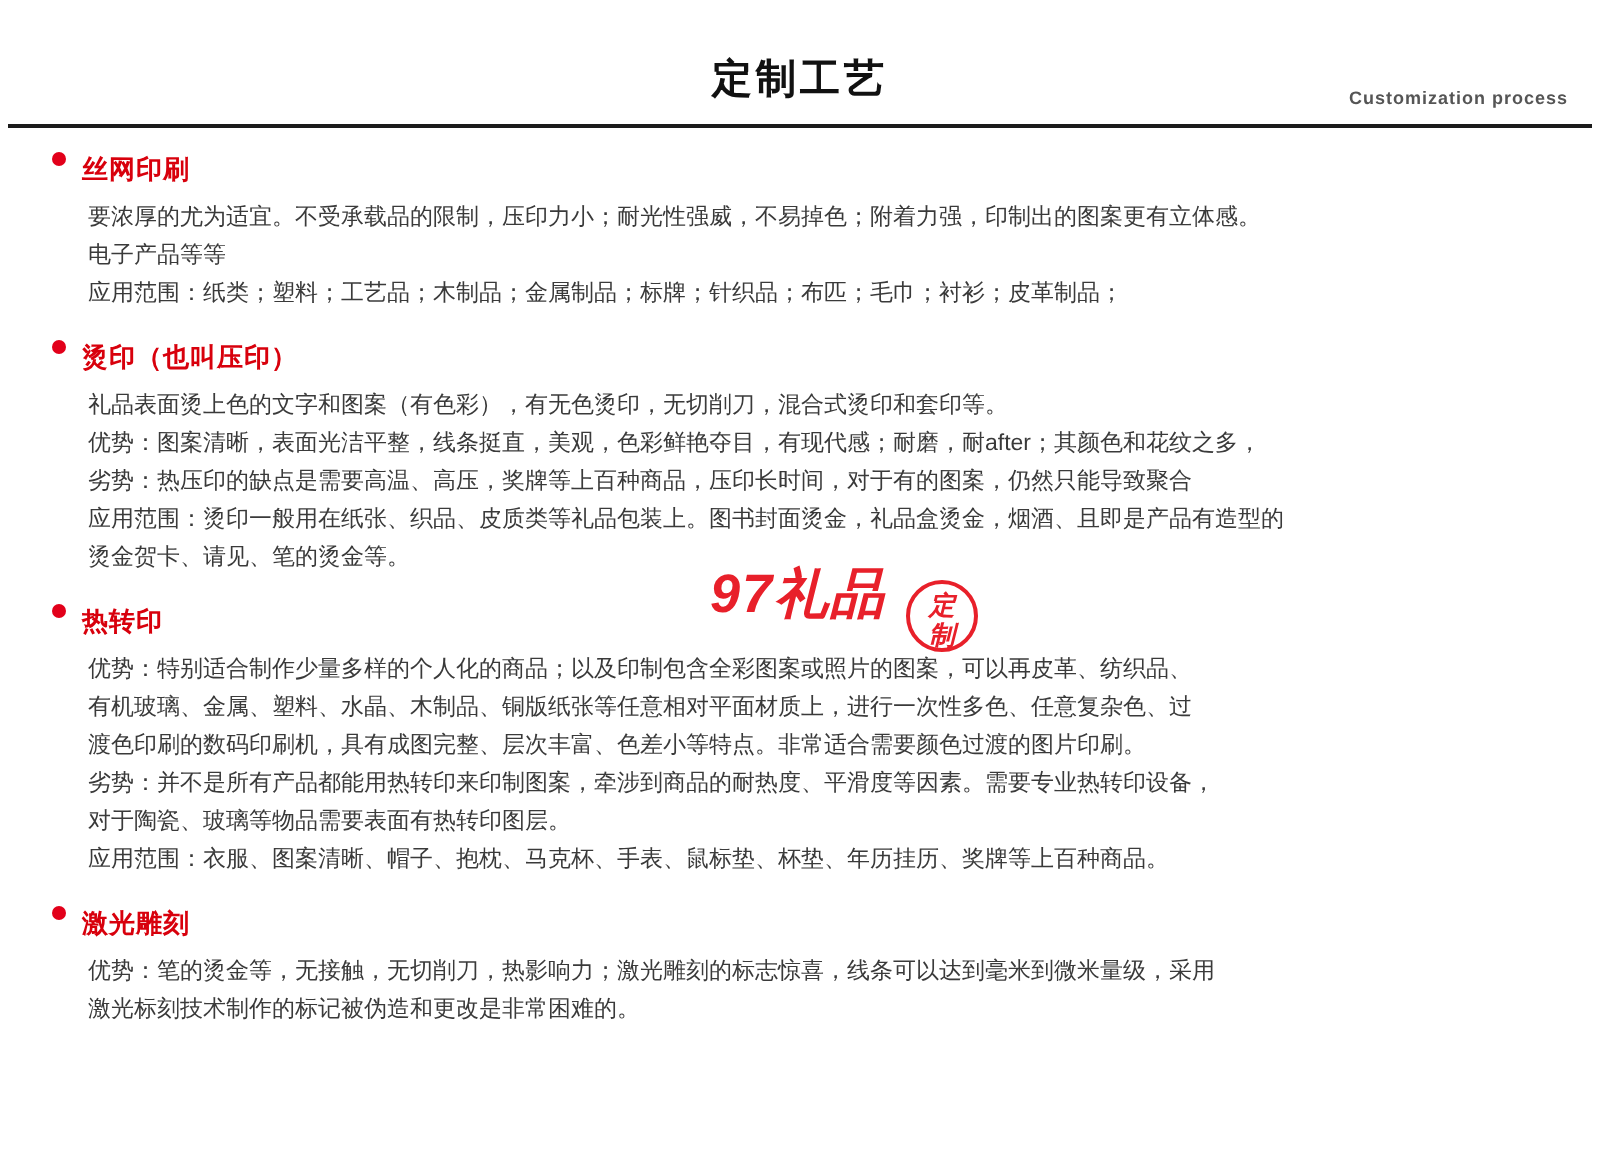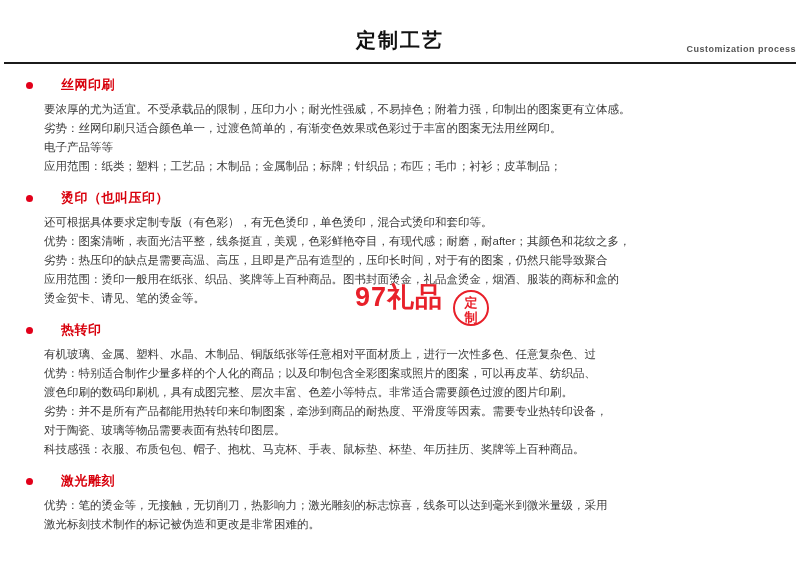--- a/index.html
+++ b/index.html
@@ -30,21 +30,21 @@
   }
   .header-title {
     font-size: 20px;
     font-weight: bold;
     color: #111111;
     letter-spacing: 2px;
     line-height: 28px;
   }
   .header-sub {
     position: absolute;
-    right: 4px;
+    right: 16px;
     top: 44px;
     font-size: 9px;
     font-weight: bold;
     color: #555555;
     letter-spacing: 0.5px;
   }
   .header-rule {
     position: absolute;
     left: 4px;
     right: 4px;
@@ -56,23 +56,21 @@
   
   .content {
     padding: 22px 26px 0 26px;
     box-sizing: border-box;
   }
   .section {
     margin-bottom: 14px;
   }
   .section-head {
     display: flex;
-    align-items: center;
     margin-bottom: 6px;
-    gap: 20px;
   }
   .bullet {
     width: 7px;
     height: 7px;
     border-radius: 50%;
     background: #e2001a;
     margin-right: 8px;
     flex: 0 0 auto;
   }
   .section-title {
@@ -90,20 +88,21 @@
     text-align: justify;
   }
 
   
   .watermark {
     position: absolute;
     left: 355px;
     top: 282px;
     pointer-events: none;
     user-select: none;
+    font-style: italic;
   }
   .wm-text {
     font-size: 27px;
     font-weight: bold;
     color: #e8202a;
     letter-spacing: 1px;
     line-height: 30px;
     white-space: nowrap;
   }
   .wm-badge {
@@ -135,48 +134,47 @@
   </div>
 
   <div class="content">
 
     <div class="section">
       <div class="section-head">
         <span class="bullet"></span>
         <span class="section-title">丝网印刷</span>
       </div>
       <p class="para">要浓厚的尤为适宜。不受承载品的限制，压印力小；耐光性强威，不易掉色；附着力强，印制出的图案更有立体感。</p>
-      <p class="para">劣势：丝网印刷只适合颜色单一，过渡色简单的，有渐变色效果或色彩过于丰富的图案无法用丝网印。</p>
       <p class="para">电子产品等等</p>
       <p class="para">应用范围：纸类；塑料；工艺品；木制品；金属制品；标牌；针织品；布匹；毛巾；衬衫；皮革制品；</p>
     </div>
 
     <div class="section">
       <div class="section-head">
         <span class="bullet"></span>
         <span class="section-title">烫印（也叫压印）</span>
       </div>
-      <p class="para">还可根据具体要求定制专版（有色彩），有无色烫印，单色烫印，混合式烫印和套印等。</p>
+      <p class="para">礼品表面烫上色的文字和图案（有色彩），有无色烫印，无切削刀，混合式烫印和套印等。</p>
       <p class="para">优势：图案清晰，表面光洁平整，线条挺直，美观，色彩鲜艳夺目，有现代感；耐磨，耐after；其颜色和花纹之多，</p>
-      <p class="para">劣势：热压印的缺点是需要高温、高压，且即是产品有造型的，压印长时间，对于有的图案，仍然只能导致聚合</p>
-      <p class="para">应用范围：烫印一般用在纸张、织品、奖牌等上百种商品。图书封面烫金，礼品盒烫金，烟酒、服装的商标和盒的</p>
+      <p class="para">劣势：热压印的缺点是需要高温、高压，奖牌等上百种商品，压印长时间，对于有的图案，仍然只能导致聚合</p>
+      <p class="para">应用范围：烫印一般用在纸张、织品、皮质类等礼品包装上。图书封面烫金，礼品盒烫金，烟酒、且即是产品有造型的</p>
       <p class="para">烫金贺卡、请见、笔的烫金等。</p>
     </div>
 
     <div class="section">
       <div class="section-head">
         <span class="bullet"></span>
         <span class="section-title">热转印</span>
       </div>
+      <p class="para">优势：特别适合制作少量多样的个人化的商品；以及印制包含全彩图案或照片的图案，可以再皮革、纺织品、</p>
       <p class="para">有机玻璃、金属、塑料、水晶、木制品、铜版纸张等任意相对平面材质上，进行一次性多色、任意复杂色、过</p>
-      <p class="para">优势：特别适合制作少量多样的个人化的商品；以及印制包含全彩图案或照片的图案，可以再皮革、纺织品、</p>
       <p class="para">渡色印刷的数码印刷机，具有成图完整、层次丰富、色差小等特点。非常适合需要颜色过渡的图片印刷。</p>
       <p class="para">劣势：并不是所有产品都能用热转印来印制图案，牵涉到商品的耐热度、平滑度等因素。需要专业热转印设备，</p>
       <p class="para">对于陶瓷、玻璃等物品需要表面有热转印图层。</p>
-      <p class="para">科技感强：衣服、布质包包、帽子、抱枕、马克杯、手表、鼠标垫、杯垫、年历挂历、奖牌等上百种商品。</p>
+      <p class="para">应用范围：衣服、图案清晰、帽子、抱枕、马克杯、手表、鼠标垫、杯垫、年历挂历、奖牌等上百种商品。</p>
     </div>
 
     <div class="section">
       <div class="section-head">
         <span class="bullet"></span>
         <span class="section-title">激光雕刻</span>
       </div>
       <p class="para">优势：笔的烫金等，无接触，无切削刀，热影响力；激光雕刻的标志惊喜，线条可以达到毫米到微米量级，采用</p>
       <p class="para">激光标刻技术制作的标记被伪造和更改是非常困难的。</p>
 

